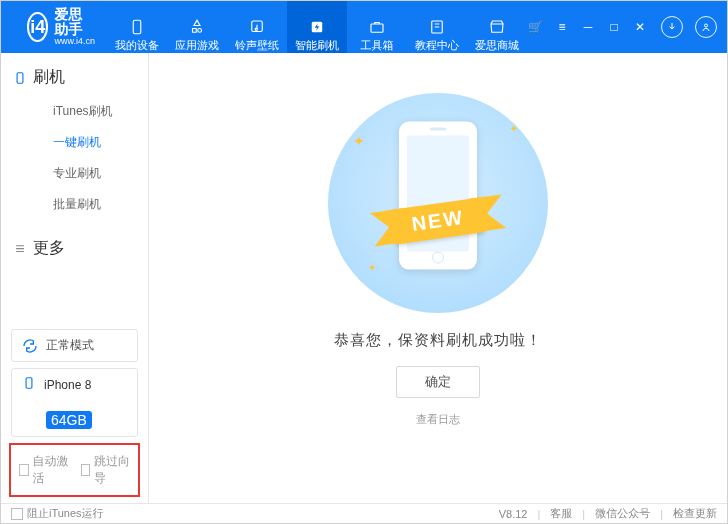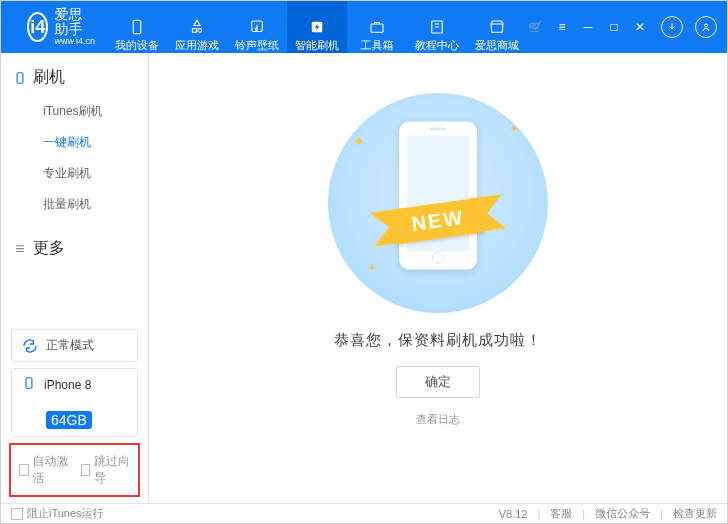--- a/index.html
+++ b/index.html
@@ -1,36 +1,36 @@
 <!DOCTYPE html>
 <html><head>
 <meta charset="utf-8">
 <style>
 *{box-sizing:border-box;margin:0;padding:0;font-family:"Microsoft YaHei",sans-serif}
 body{width:728px;height:524px;overflow:hidden;background:#fff}
 .window{width:728px;height:524px;display:flex;flex-direction:column;border:1px solid #d0d0d0}
 .header{height:52px;background:#0f7af4;display:flex;align-items:center;padding:0 6px;color:#fff}
 .logo{width:30px;height:30px;border:2px solid #fff;border-radius:50%;display:flex;align-items:center;justify-content:center;font-weight:bold;font-size:18px;margin-left:20px}
 .brand{margin-left:6px;display:flex;flex-direction:column;line-height:1.1}
-.brand-title{font-size:14px;font-weight:normal}
+.brand-title{font-size:14px;font-weight:bold}
 .brand-sub{font-size:9px;opacity:.95}
 .tabs{display:flex;margin-left:12px;height:100%}
 .tab{width:60px;display:flex;flex-direction:column;align-items:center;justify-content:flex-end;gap:2px;font-size:11px;cursor:pointer}
 .tab.active{background:#0065d8}
 .tab .ticon{width:18px;height:18px;display:flex;align-items:center;justify-content:center}
 .tab .ticon svg{width:18px;height:18px;fill:none;stroke:#fff;stroke-width:1.5}
 .win-controls{margin-left:auto;display:flex;align-items:center;gap:8px;padding-right:4px}
 .win-controls .wc{width:18px;height:18px;display:flex;align-items:center;justify-content:center;cursor:pointer;font-size:12px}
 .circle-btn{width:22px;height:22px;border:1.5px solid rgba(255,255,255,.9);border-radius:50%;display:flex;align-items:center;justify-content:center;margin-left:4px;cursor:pointer}
 .body{flex:1;display:flex;min-height:0}
 .sidebar{width:148px;border-right:1px solid #e6e6e6;display:flex;flex-direction:column;font-size:12px;color:#555}
 .side-group{padding:10px 0 0 0}
 .side-h{display:flex;align-items:center;gap:6px;padding:4px 12px;color:#333;font-size:16px}
 .side-h .sicon{width:14px;height:14px;display:flex;align-items:center;justify-content:center;color:#0f7af4}
-.side-list{padding:4px 8px}
+.side-list{padding:4px 18px}
 .side-item{padding:7px 0 7px 34px;cursor:pointer;color:#666}
 .side-item.active{color:#0f7af4}
 .side-bottom{margin-top:auto}
 .box{border:1px solid #e4e4e4;border-radius:3px;margin:6px 10px;padding:7px 10px;display:flex;align-items:center;gap:8px}
 .refresh{width:16px;height:16px;color:#0f7af4}
 .dev{display:flex;align-items:center;gap:8px}
 .badge{background:#0f7af4;color:#fff;font-size:14px;border-radius:3px;padding:1px 5px;margin-left:24px;margin-top:16px;display:inline-block}
 .red-box{border:2px solid #e53935;margin:6px 8px;padding:8px 8px;display:flex;gap:12px;font-size:12px;color:#999}
 .cb{display:flex;align-items:center;gap:4px}
 .cb .sq{width:12px;height:12px;border:1px solid #bbb}

